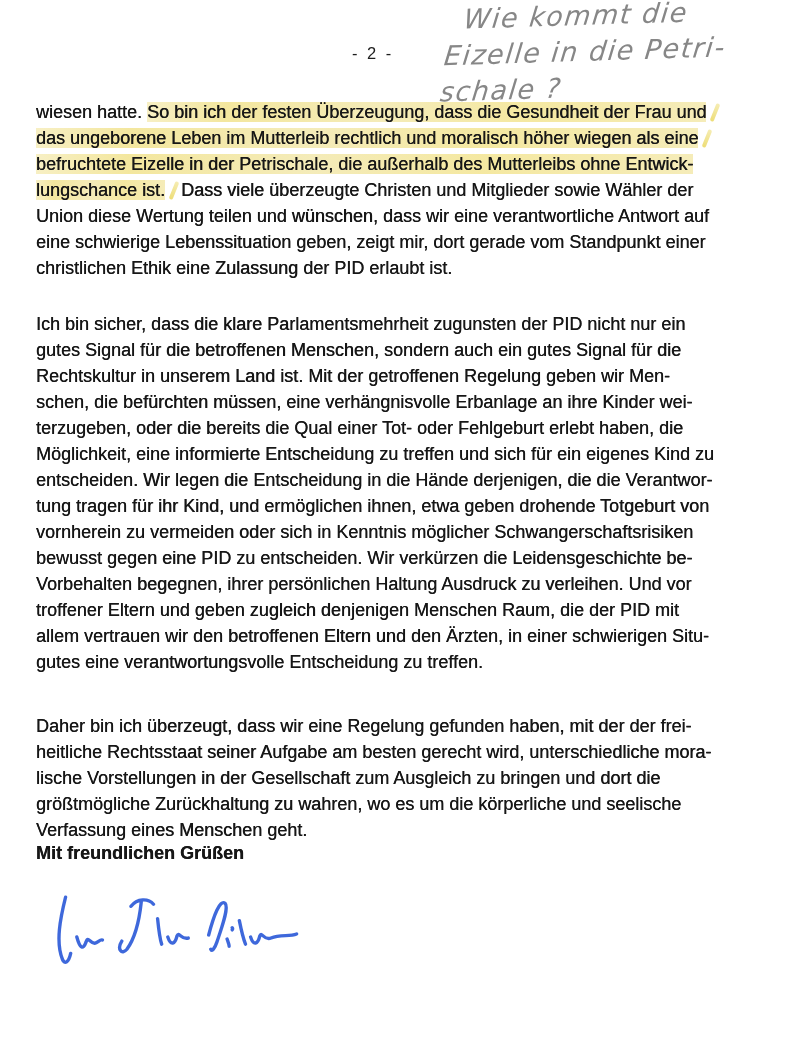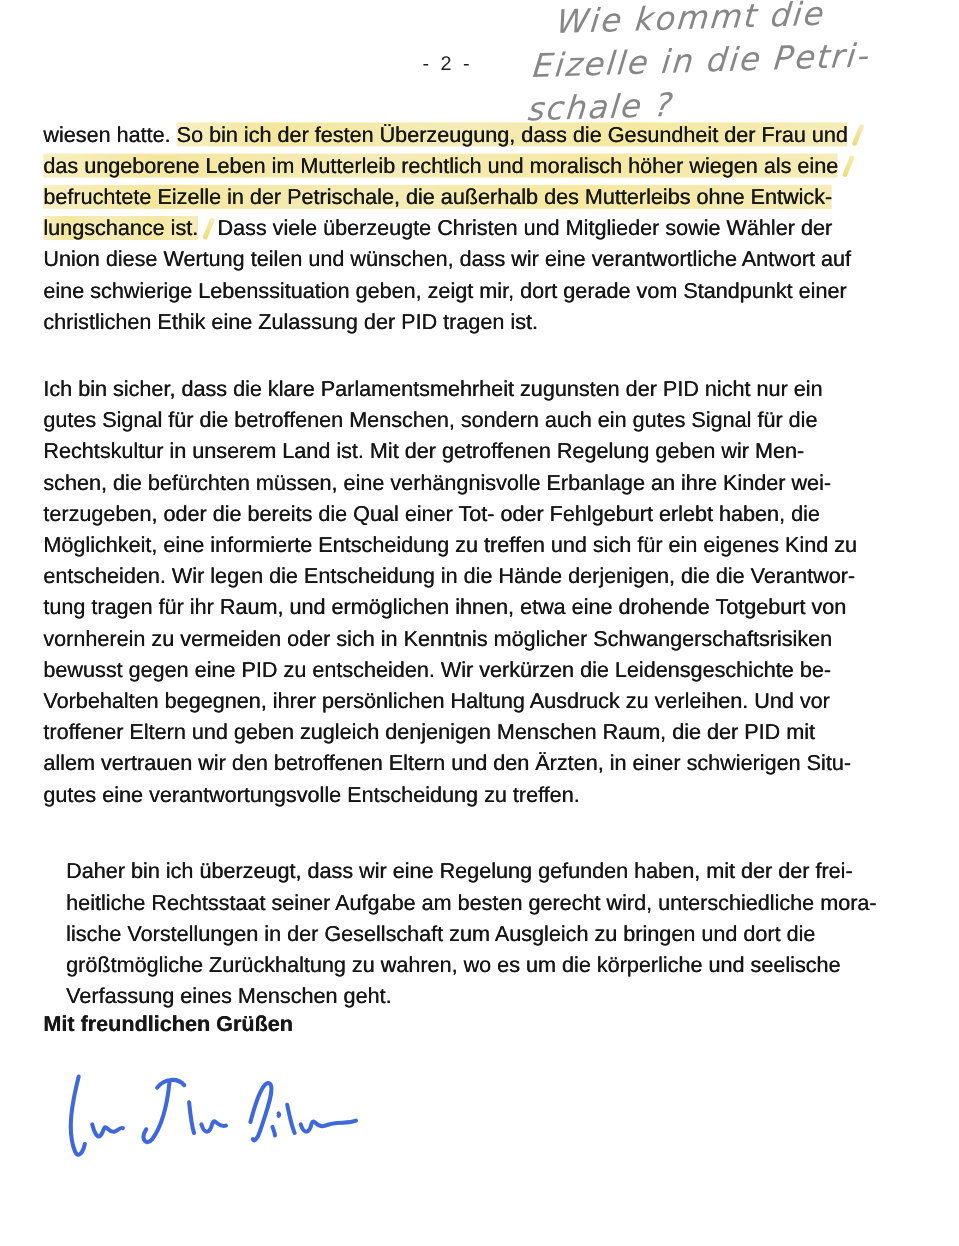--- a/index.html
+++ b/index.html
@@ -31,21 +31,21 @@
 
   
   .bodytext {
     position:absolute; left:36px; width:745px;
     font-size:18px; line-height:26px; color:#171717;
     text-shadow:0.3px 0 0 currentColor;
   }
   .line { white-space:nowrap; height:26px; }
   .p1 { top:99px; }
   .p2 { top:311px; }
-  .p3 { top:713px;margin-left:19px; }
+  .p3 { top:713px; }
   .closing { top:840px;font-weight:bold; }
 
   
   .hl {
     background-image:linear-gradient(91deg,
       rgba(242,229,157,0.60) 0%,
       rgba(243,230,155,0.97) 14%,
       rgba(240,228,158,0.72) 42%,
       rgba(244,231,156,0.95) 68%,
       rgba(241,228,155,0.70) 100%);
@@ -84,32 +84,32 @@
     <div>schale ?</div>
   </div>
 
   <div class="bodytext p1">
     <div class="line"><span>wiesen hatte. </span><span class="hl">So bin ich der festen Überzeugung, dass die Gesundheit der Frau und</span><span class="tick"></span></div>
     <div class="line"><span class="hl">das ungeborene Leben im Mutterleib rechtlich und moralisch höher wiegen als eine</span><span class="tick"></span></div>
     <div class="line"><span class="hl">befruchtete Eizelle in der Petrischale, die außerhalb des Mutterleibs ohne Entwick-</span></div>
     <div class="line"><span class="hl">lungschance ist.</span><span class="tick"></span><span> Dass viele überzeugte Christen und Mitglieder sowie Wähler der</span></div>
     <div class="line">Union diese Wertung teilen und wünschen, dass wir eine verantwortliche Antwort auf</div>
     <div class="line">eine schwierige Lebenssituation geben, zeigt mir, dort gerade vom Standpunkt einer</div>
-    <div class="line">christlichen Ethik eine Zulassung der PID tragen ist.</div>
+    <div class="line">christlichen Ethik eine Zulassung der PID erlaubt ist.</div>
   </div>
 
   <div class="bodytext p2">
     <div class="line">Ich bin sicher, dass die klare Parlamentsmehrheit zugunsten der PID nicht nur ein</div>
     <div class="line">gutes Signal für die betroffenen Menschen, sondern auch ein gutes Signal für die</div>
     <div class="line">Rechtskultur in unserem Land ist. Mit der getroffenen Regelung geben wir Men-</div>
     <div class="line">schen, die befürchten müssen, eine verhängnisvolle Erbanlage an ihre Kinder wei-</div>
     <div class="line">terzugeben, oder die bereits die Qual einer Tot- oder Fehlgeburt erlebt haben, die</div>
     <div class="line">Möglichkeit, eine informierte Entscheidung zu treffen und sich für ein eigenes Kind zu</div>
     <div class="line">entscheiden. Wir legen die Entscheidung in die Hände derjenigen, die die Verantwor-</div>
-    <div class="line">tung tragen für ihr Raum, und ermöglichen ihnen, etwa eine drohende Totgeburt von</div>
+    <div class="line">tung tragen für ihr Kind, und ermöglichen ihnen, etwa geben drohende Totgeburt von</div>
     <div class="line">vornherein zu vermeiden oder sich in Kenntnis möglicher Schwangerschaftsrisiken</div>
     <div class="line">bewusst gegen eine PID zu entscheiden. Wir verkürzen die Leidensgeschichte be-</div>
     <div class="line">Vorbehalten begegnen, ihrer persönlichen Haltung Ausdruck zu verleihen. Und vor</div>
     <div class="line">troffener Eltern und geben zugleich denjenigen Menschen Raum, die der PID mit</div>
     <div class="line">allem vertrauen wir den betroffenen Eltern und den Ärzten, in einer schwierigen Situ-</div>
     <div class="line">gutes eine verantwortungsvolle Entscheidung zu treffen.</div>
   </div>
 
   <div class="bodytext p3">
     <div class="line">Daher bin ich überzeugt, dass wir eine Regelung gefunden haben, mit der der frei-</div>

